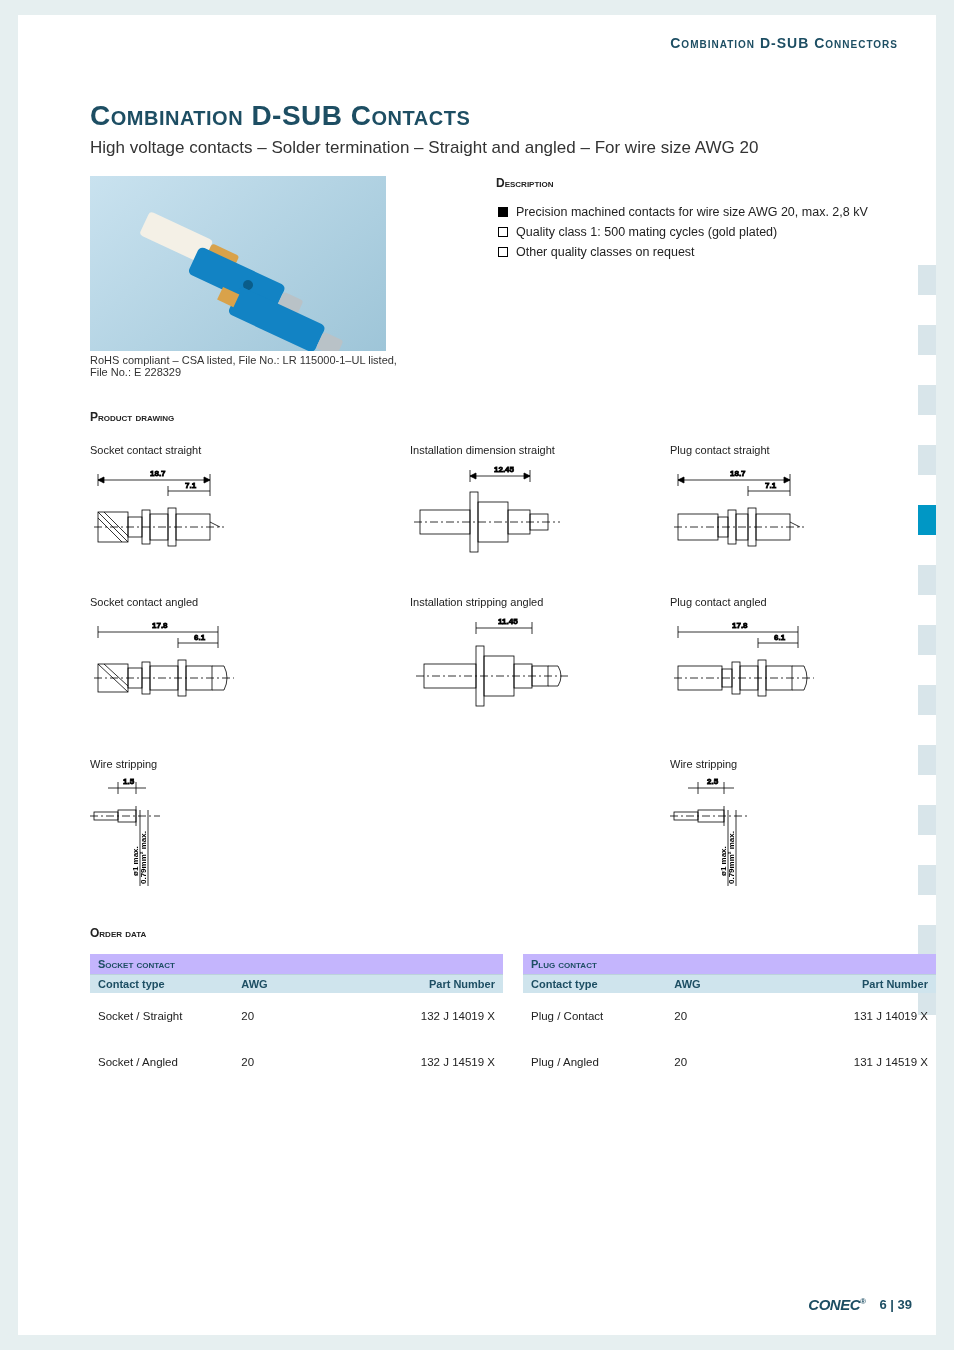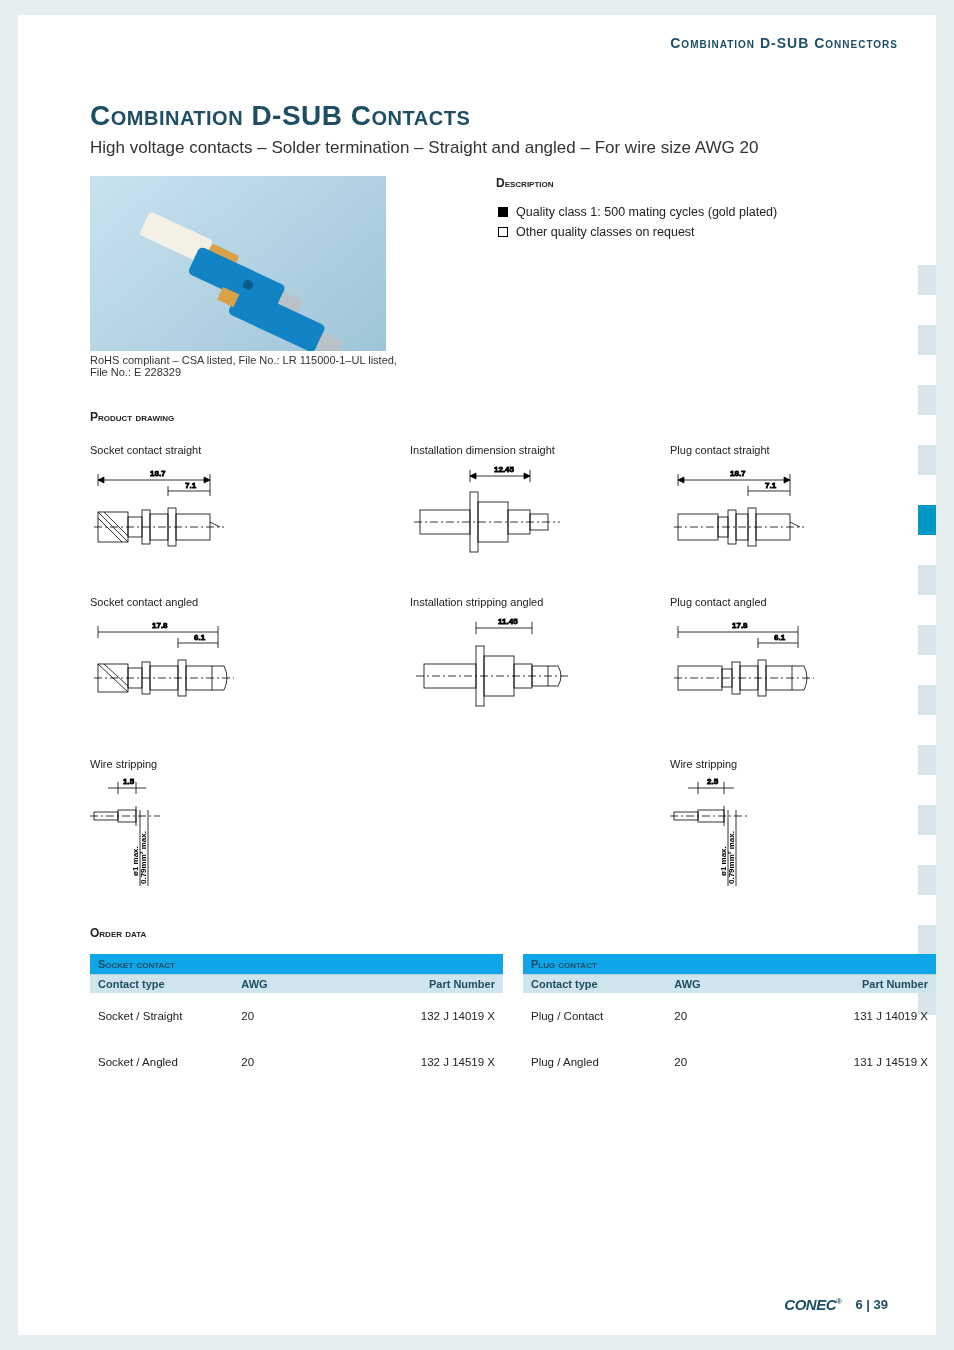--- a/index.html
+++ b/index.html
@@ -76,36 +76,36 @@
   .draw-cell .lbl { font-size: 11px; margin-bottom: 6px; }
   .draw-box {
     border: 0; display: flex; align-items: flex-start; justify-content: flex-start; font-weight: bold;
   }
   svg { display: block; }
   .dim-txt { font-size: 8px; fill: #000; }
   .order { margin-top: 30px; }
   .tables { display: flex; gap: 20px; margin-top: 8px; }
   .tbl { flex: 1; }
   .tbl-head {
-    background: #0ea5e9; font-variant: small-caps; font-weight: 700;
+    background: #c4b5fd; font-variant: small-caps; font-weight: 700;
     font-size: 11px; padding: 4px 8px; color: #1d4e63;
   }
   .tbl-sub {
     background: #cfe4ed; display: grid;
     grid-template-columns: 1.3fr 1fr 1.3fr;
     font-size: 11px; font-weight: 700; color: #1d4e63;
     padding: 3px 8px; border-top: 1px solid #bcd2db;
   }
   .tbl-row {
     display: grid; grid-template-columns: 1.3fr 1fr 1.3fr;
     font-size: 11.5px; padding: 17px 8px;
   }
   .tbl-row span:last-child, .tbl-sub span:last-child { text-align: right; }
   .footer {
-    position: absolute; bottom: 22px; right: 48px;
+    position: absolute; bottom: 22px; right: 24px;
     display: flex; align-items: center; gap: 14px;
     font-size: 13px; color: #1d4e63; font-weight: 600;
   }
   .tabs {
     position: absolute; right: 0; top: 250px; width: 18px;
   }
   .tab { height: 30px; background: #d8e5ea; margin-bottom: 30px; }
   .tab.active { background: #0097c5; }
   .logo {
     font-family: Arial, sans-serif; font-weight: 900; font-style: italic;
@@ -160,20 +160,21 @@
             </g>
           </svg>
         </div>
         <div class="caption">RoHS compliant – CSA listed, File No.: LR 115000-1–UL listed, File No.: E 228329</div>
       </div>
       <div class="desc-block">
         <div class="sec-head-wrap">
             <div class="sec-head">Description</div>
           </div>
         <ul class="bullets">
+          <li>Precision machined contacts for wire size AWG 20, max. 2,8 kV</li>
           <li>Quality class 1: 500 mating cycles (gold plated)</li>
           <li>Other quality classes on request</li>
         </ul>
       </div>
     </div>
 
     <div class="full-sec">
       <div class="sec-head-wrap">
           <div class="sec-head">Product drawing</div>
         </div>

